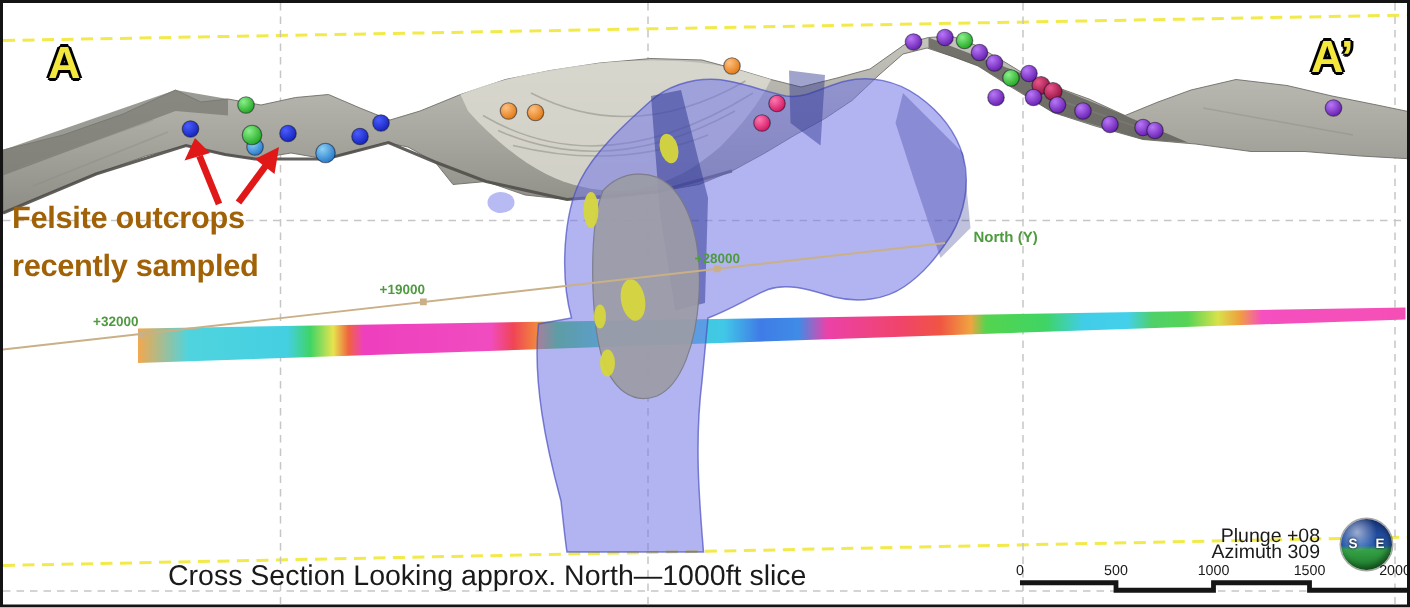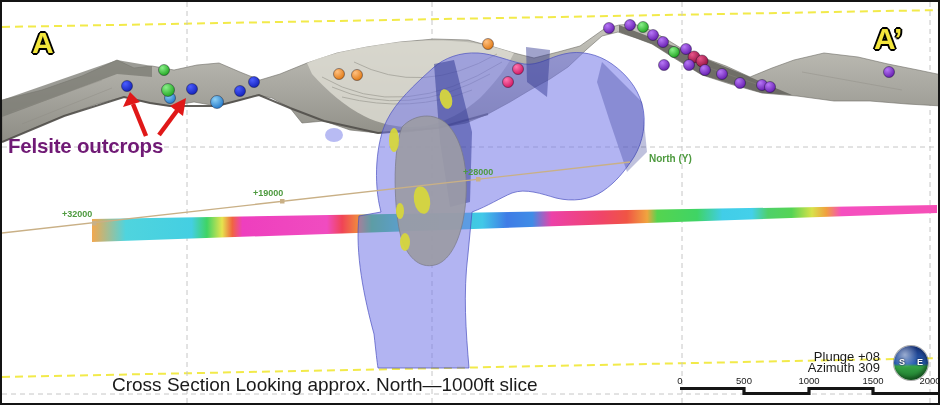--- a/index.html
+++ b/index.html
@@ -2,21 +2,21 @@
 <html style="--marker: #f3e63c; --arrow: #e01818; --axis-label: #4e9a3f; --grid-yellow: #f2ea4a; --grid-gray: #c6c6c6; --intrusion: #7277e8;"><head>
 <meta charset="utf-8">
 <style>
   html,body{margin:0;padding:0;background:#e8e8e8;font-family:"Liberation Sans",sans-serif;}
   .stage{position:relative;width:940px;height:405px;background:#ffffff;border:2px solid #141414;
          box-sizing:border-box;overflow:hidden;}
   svg{position:absolute;left:0;top:0;}
   .lbl{position:absolute;white-space:nowrap;}
   .section-marker{color:var(--marker);font-size:30px;font-weight:bold;
      text-shadow:-2px 0 #000,2px 0 #000,0 -2px #000,0 2px #000,-1px -1px #000,1px 1px #000,-1px 1px #000,1px -1px #000;}
-  .annotation{font-size:20.5px;font-weight:bold;color:#701a75;line-height:32px;letter-spacing:-0.2px;}
+  .annotation{font-size:20.5px;font-weight:bold;color:#a16207;line-height:32px;letter-spacing:-0.2px;}
   .caption{left:110px;top:372px;width:480px;text-align:left;font-size:19px;color:#1a1a1a;}
   .tick{font-size:9px;color:var(--axis-label);font-weight:bold;}
   .axis-name{font-size:10px;color:var(--axis-label);font-weight:bold;padding-left:16px;}
   .view-info{right:58px;top:349px;text-align:right;font-size:13px;line-height:11px;color:#1a1a1a;}
   .scale-num{top:373px;transform:translateX(-50%);font-size:9.5px;color:#1a1a1a;}
   .globe{position:absolute;left:892px;top:344px;width:34px;height:34px;border-radius:50%;
      background:radial-gradient(circle at 32% 26%, rgba(255,255,255,0.55) 0%, rgba(255,255,255,0) 38%),
                 linear-gradient(to bottom,#16327a 0%,#2a5fb4 52%,#35a246 60%,#1d7a2c 100%);
      box-shadow:inset -2px -2px 4px rgba(0,0,0,0.45), 0 0 0 1px rgba(0,0,0,0.35);}
   .globe span{position:absolute;color:#fff;font-size:9px;font-weight:bold;text-shadow:0 0 2px #000;}
@@ -181,20 +181,21 @@
     </g>
 
     <path d="M678,386.5 H742 V391.5 H807 V386.5 H871 V391.5 H936" stroke="#151515" stroke-width="3.2" fill="none"></path>
   </svg>
 
   <div class="lbl section-marker" style="left:30px;top:24px;">A</div>
   <div class="lbl section-marker" style="left:872px;top:20px;">A’</div>
 
   <div class="lbl annotation" style="left:6px;top:128px;">
     <div>Felsite outcrops</div>
+    <div>recently sampled</div>
   </div>
 
   <div class="lbl tick" style="left:60px;top:207px;">+32000</div>
   <div class="lbl tick" style="left:251px;top:186px;">+19000</div>
   <div class="lbl tick" style="left:445px;top:165px;margin-left:16px;">+28000</div>
   <div class="lbl axis-name" style="left:631px;top:151px;">North (Y)</div>
 
   <div class="lbl caption">Cross Section Looking approx. North—1000ft slice</div>
 
   <div class="lbl view-info">

